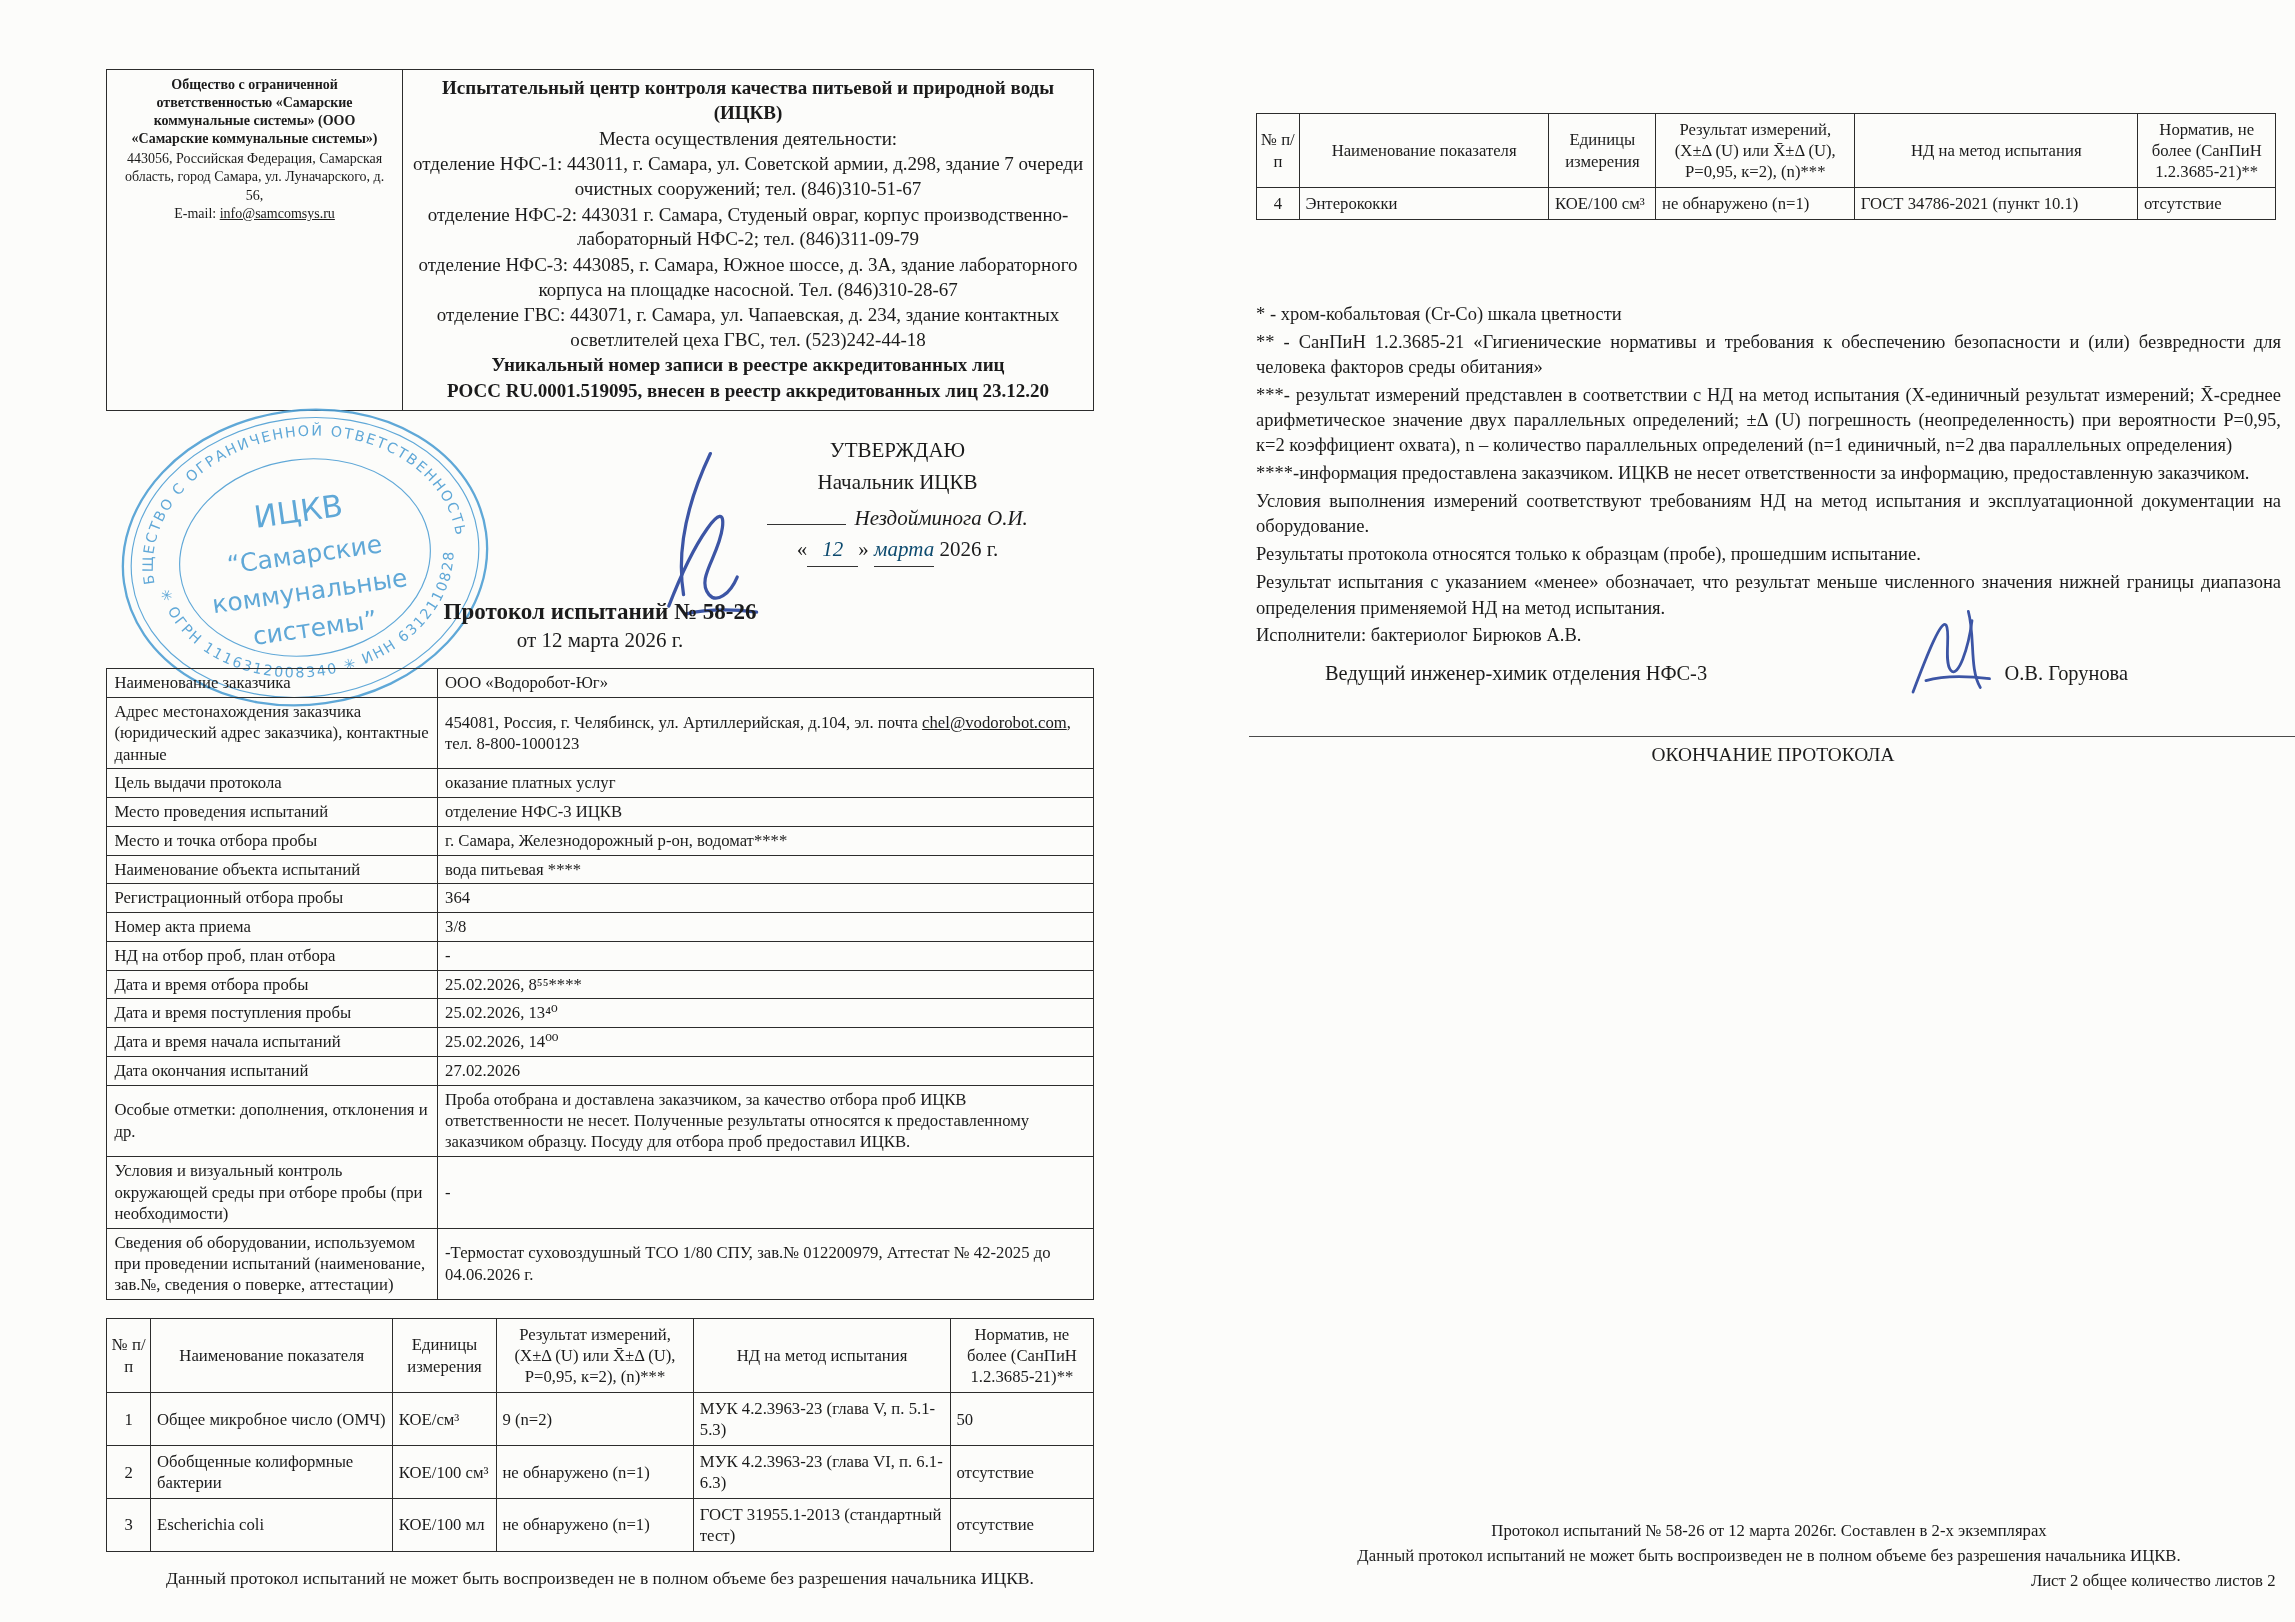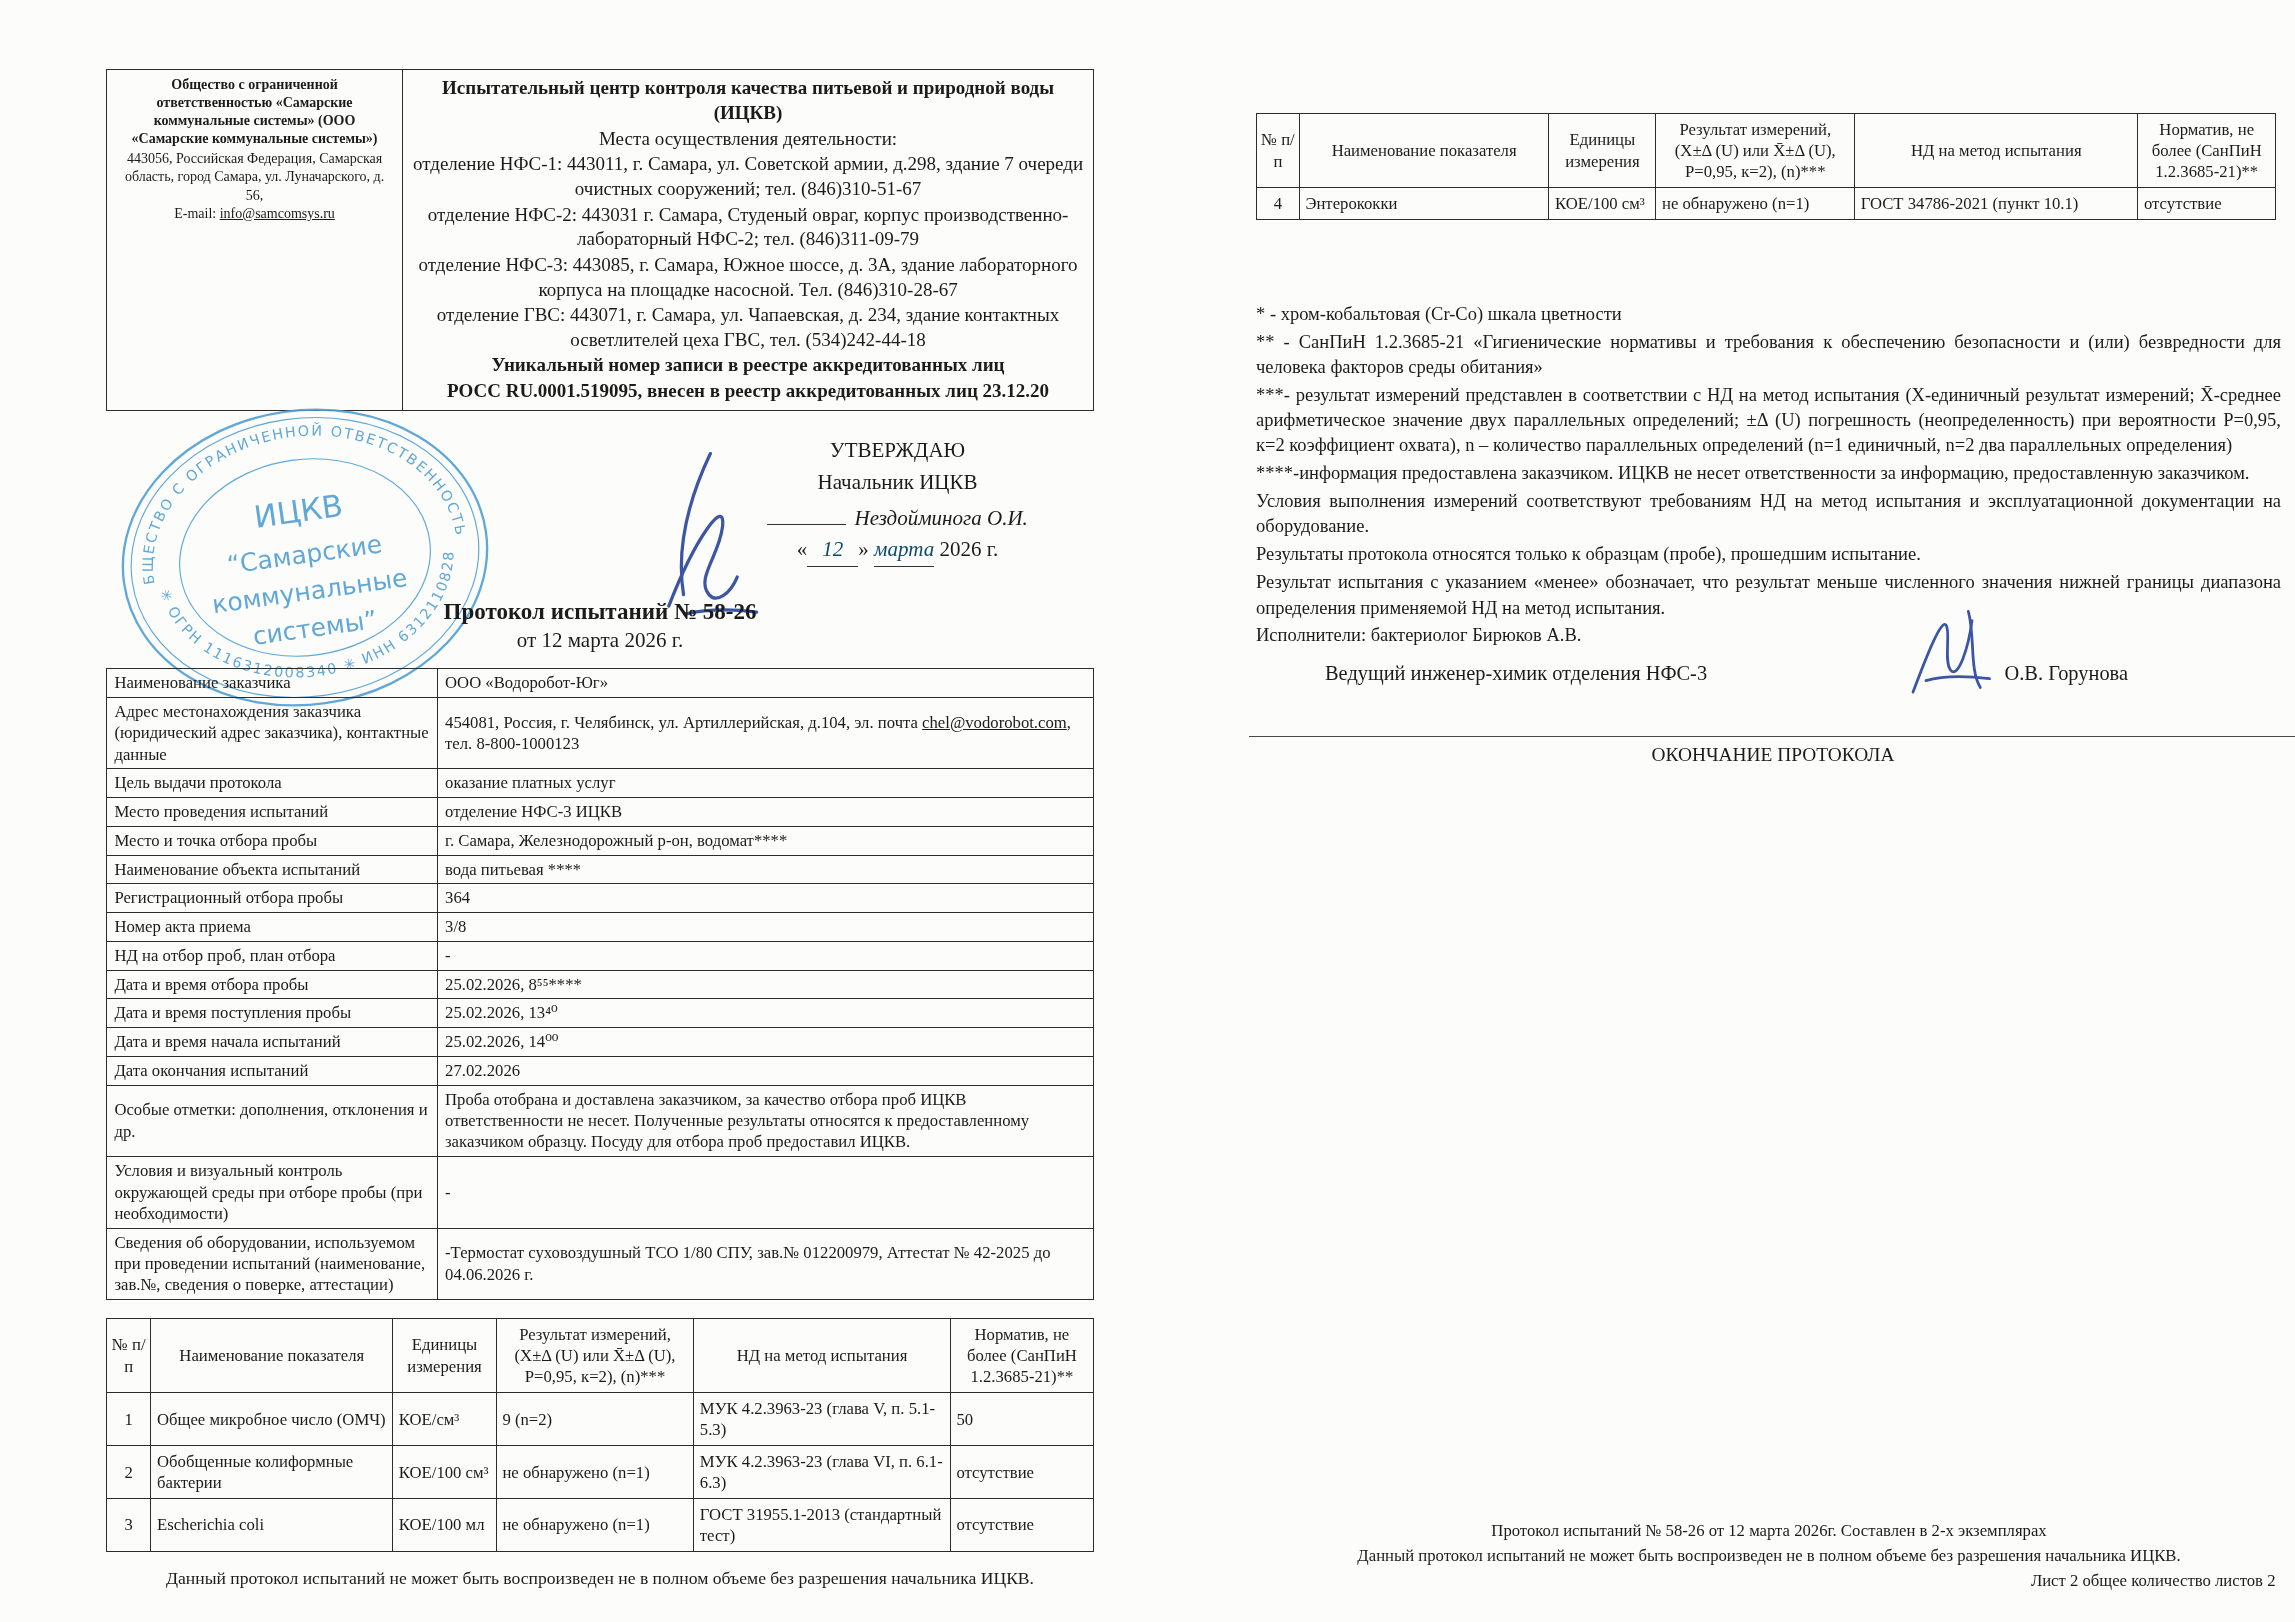--- a/index.html
+++ b/index.html
@@ -77,21 +77,21 @@
         <div class="org-name">Общество с ограниченной ответственностью «Самарские коммунальные системы» (ООО «Самарские коммунальные системы»)</div>
         <div class="org-addr">443056, Российская Федерация, Самарская область, город Самара, ул. Луначарского, д. 56,</div>
         <div class="org-email"><span>E-mail: </span><span class="u">info@samcomsys.ru</span></div>
       </td>
       <td class="hdr-right">
         <div class="line b">Испытательный центр контроля качества питьевой и природной воды (ИЦКВ)</div>
         <div class="line">Места осуществления деятельности:</div>
         <div class="line">отделение НФС-1: 443011, г. Самара, ул. Советской армии, д.298, здание 7 очереди очистных сооружений; тел. (846)310-51-67</div>
         <div class="line">отделение НФС-2: 443031 г. Самара, Студеный овраг, корпус производственно-лабораторный НФС-2; тел. (846)311-09-79</div>
         <div class="line">отделение НФС-3: 443085, г. Самара, Южное шоссе, д. 3А, здание лабораторного корпуса на площадке насосной. Тел. (846)310-28-67</div>
-        <div class="line">отделение ГВС: 443071, г. Самара, ул. Чапаевская, д. 234, здание контактных осветлителей цеха ГВС, тел.  (534)242-44-18</div>
+        <div class="line">отделение ГВС: 443071, г. Самара, ул. Чапаевская, д. 234, здание контактных осветлителей цеха ГВС, тел.  (523)242-44-18</div>
         <div class="line b">Уникальный номер записи в реестре аккредитованных лиц</div>
         <div class="line b">РОСС RU.0001.519095,  внесен в реестр аккредитованных лиц 23.12.20</div>
       </td>
     </tr>
   </tbody>
     </table>
 
   <div class="stamp">
     <svg viewBox="0 0 830 680" width="384" height="315">
       <g transform="rotate(-8 415 340)" fill="none" stroke="#4f9fd4">

